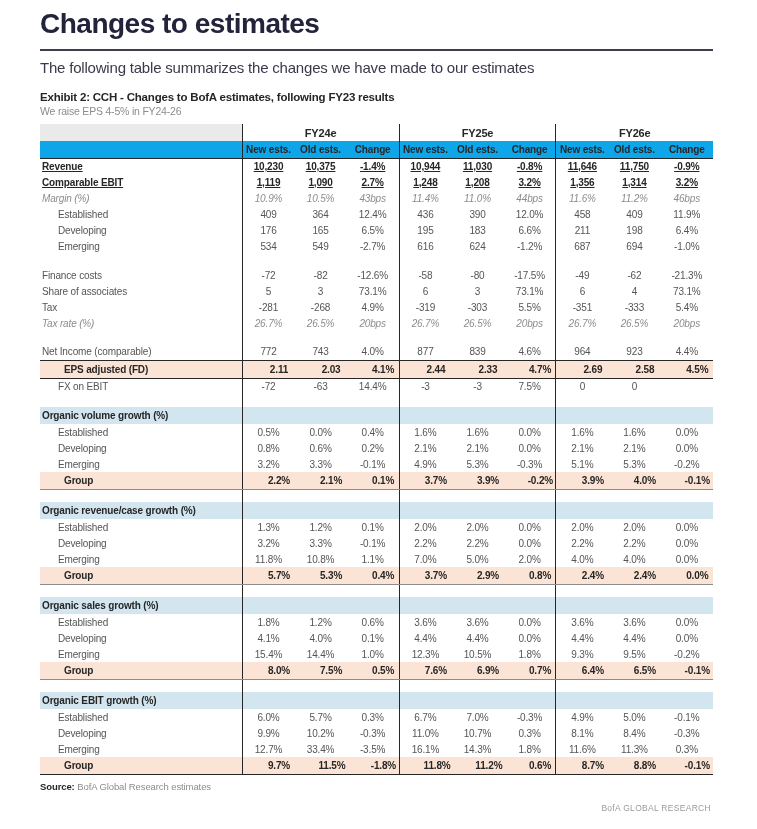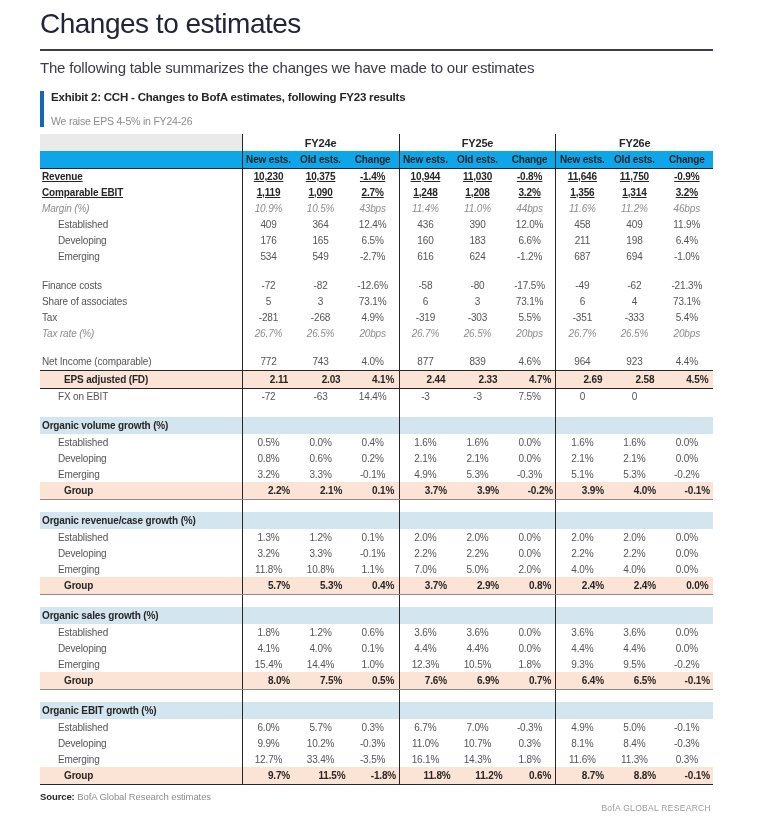--- a/index.html
+++ b/index.html
@@ -1,27 +1,27 @@
 <!DOCTYPE html>
 <html><head>
 <meta charset="utf-8">
 <style>
   * { margin:0; padding:0; box-sizing:border-box; }
   html,body { width:757px; height:829px; background:#ffffff; overflow:hidden;
     font-family:"Liberation Sans","DejaVu Sans",sans-serif; }
   .page { position:relative; width:757px; height:829px; padding:6px 44px 0 40px; }
 
-  .title { font-size:28px; font-weight:400; color:#23233c; letter-spacing:-0.5px; margin-top:2px; }
+  .title { font-size:28px; font-weight:700; color:#23233c; letter-spacing:-0.5px; margin-top:2px; }
   .title-rule { border:none; border-top:2px solid #3d3d4d; margin:9px 0 0 0; }
   .subtitle { font-size:15px; color:#3a3a4a; margin-top:8px; letter-spacing:-0.2px; }
 
-  .exhibit { display:flex; margin-top:15px; }
+  .exhibit { display:flex; margin-top:15px;flex-direction:column; }
   .exhibit-bar { width:4px; background:#1268b3; margin-right:7px; }
   .exhibit-title { font-size:11.5px; font-weight:bold; color:#262626; letter-spacing:-0.2px; }
-  .exhibit-sub { font-size:10.5px; color:#8c8c8c; margin-top:12px; letter-spacing:-0.2px; }
+  .exhibit-sub { font-size:10.5px; color:#8c8c8c; margin-top:2px; letter-spacing:-0.2px; }
 
   table { border-collapse:collapse; table-layout:fixed; width:673px; margin-top:7px;
     font-size:10px; letter-spacing:-0.15px; }
   col.c-label { width:202px; }
   col.c-val { width:52.3px; }
   th, td { padding:0 3px; height:16px; font-weight:normal; color:#555; overflow:hidden; white-space:nowrap; }
   .val { text-align:center; }
   td.label { text-align:left; padding-left:2px; }
   td.label.indent { padding-left:18px; }
 
@@ -141,21 +141,21 @@
           <td class="val">12.0%</td>
           <td class="val gdiv">458</td>
           <td class="val">409</td>
           <td class="val">11.9%</td>
         </tr>
         <tr class="normal">
           <td class="label indent">Developing</td>
           <td class="val gdiv">176</td>
           <td class="val">165</td>
           <td class="val">6.5%</td>
-          <td class="val gdiv">160</td>
+          <td class="val gdiv">195</td>
           <td class="val">183</td>
           <td class="val">6.6%</td>
           <td class="val gdiv">211</td>
           <td class="val">198</td>
           <td class="val">6.4%</td>
         </tr>
         <tr class="normal">
           <td class="label indent">Emerging</td>
           <td class="val gdiv">534</td>
           <td class="val">549</td>

